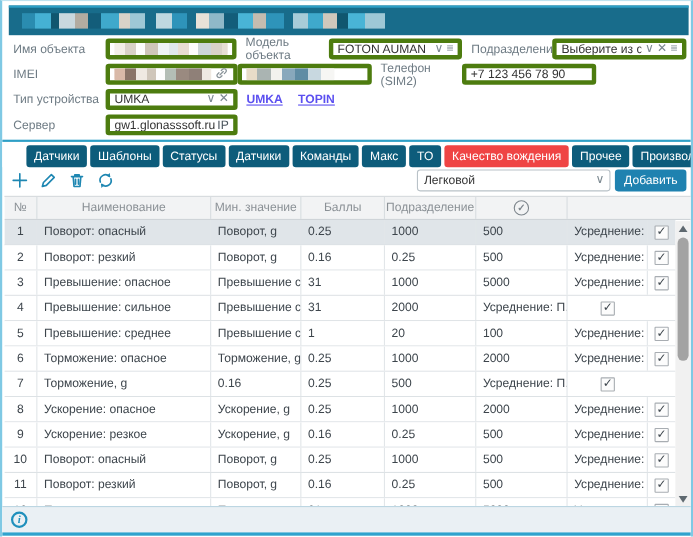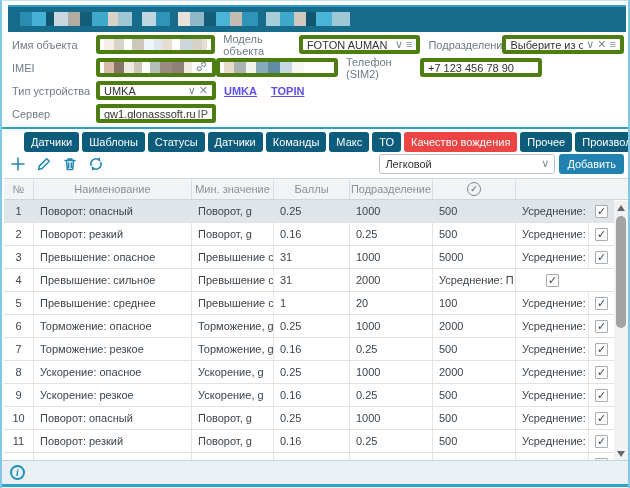--- a/index.html
+++ b/index.html
@@ -295,21 +295,20 @@
           <div class="tc">0.25</div>
           <div class="tc">1000</div>
           <div class="tc">2000</div>
           <div class="tc">Усреднение: П…</div>
           <div class="tc chk">
             <span class="checkbox">✓</span>
           </div>
         </div>
         <div class="trow">
           <div class="tc num">7</div>
-          <div class="tc">Торможение: резкое</div>
           <div class="tc">Торможение, g</div>
           <div class="tc">0.16</div>
           <div class="tc">0.25</div>
           <div class="tc">500</div>
           <div class="tc">Усреднение: П…</div>
           <div class="tc chk">
             <span class="checkbox">✓</span>
           </div>
         </div>
         <div class="trow">

